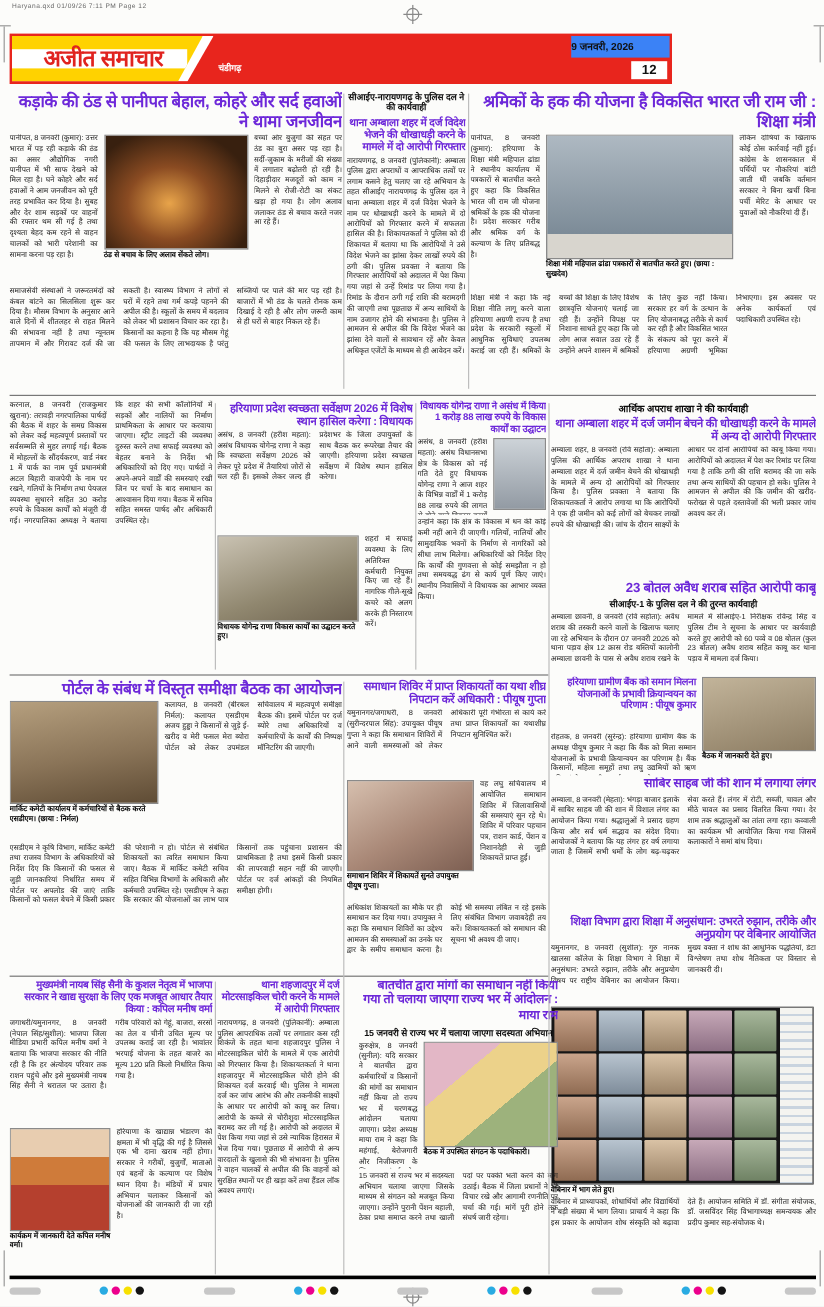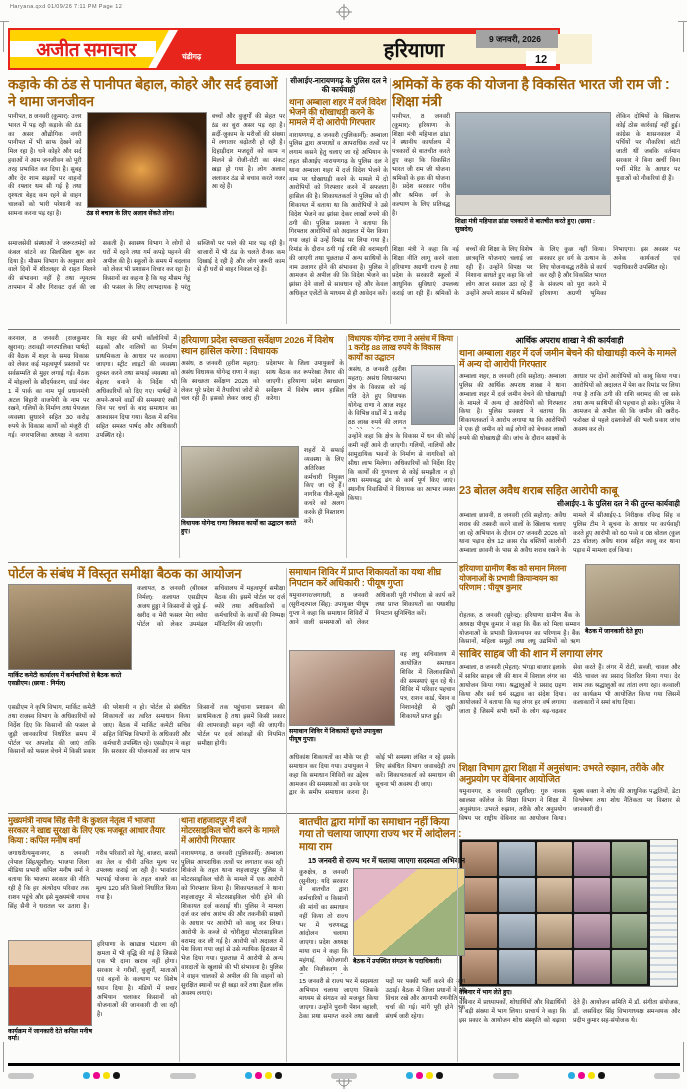--- a/index.html
+++ b/index.html
@@ -15,29 +15,29 @@
   .logo-yellow{position:absolute;left:2px;top:2px;width:159px;height:38px;background:#ffd200;
               clip-path:polygon(0 0,100% 0,87% 100%,0 100%);}
   .logo-stripe{position:absolute;left:0;top:11px;width:92%;height:16px;background:#fff;}
   .logo-text{position:absolute;left:6px;top:0;width:140px;height:38px;line-height:40px;text-align:center;
              font-size:19px;font-weight:bold;color:#e0231f;letter-spacing:-.5px;white-space:nowrap;}
   .edition{position:absolute;left:174px;top:23px;font-size:7.5px;font-weight:bold;color:#fff;}
   .section-panel{position:absolute;left:228px;top:6px;width:356px;height:30px;background:#f8f1d6;
              display:flex;align-items:center;justify-content:center;}
   .section-panel span{font-size:20px;font-weight:bold;color:#101010;}
   .dateblock{position:absolute;right:2px;top:2px;width:82px;height:38px;}
-  .date{height:18px;background:#a3a3a3;font-size:8.5px;font-weight:bold;color:#111;
-        text-align:center;padding:3px 4px 0 0;box-sizing:border-box;}
+  .date{height:18px;background:#3b82f6;font-size:8.5px;font-weight:bold;color:#111;
+        text-align:left;padding:3px 4px 0 0;box-sizing:border-box;}
   .pagebox{position:absolute;right:2px;bottom:2px;width:30px;height:15px;background:#fff;
         display:flex;align-items:center;justify-content:center;font-size:11px;font-weight:bold;color:#111;}
   
   .art{position:absolute;overflow:hidden;}
-  .hl{font-weight:bold;color:#a16207;text-align:left;line-height:1.18;letter-spacing:-.2px;}
+  .hl{font-weight:bold;color:#6d28d9;text-align:right;line-height:1.18;letter-spacing:-.2px;}
   .kicker{font-weight:bold;text-align:center;color:#0b0b0b;}
-  .sub{font-weight:bold;text-align:right;color:#0b0b0b;}
+  .sub{font-weight:bold;text-align:center;color:#0b0b0b;}
   .bd{font-size:6.2px;line-height:1.42;text-align:justify;color:#222;column-gap:7px;overflow:hidden;}
   .cap{font-size:6.2px;font-weight:bold;line-height:1.25;color:#000;margin-top:1px;}
   .row{display:flex;gap:5px;overflow:hidden;}
   .pw{display:flex;flex-direction:column;flex:none;}
   .ph{border:1px solid #8a8a8a;box-sizing:border-box;flex:none;}
   .cols2{column-count:2;} .cols3{column-count:3;} .cols4{column-count:4;}
   .grow{flex:1;min-width:0;}
   
   .ph-a1{background:radial-gradient(ellipse at 45% 60%,#e8a44a 0%,#8a4b22 38%,#38200f 78%);}
   .ph-a3{background:linear-gradient(0deg,#d8d5ce 0 20%,rgba(0,0,0,0) 20%),linear-gradient(180deg,#aeb9c2,#70808d);}
@@ -128,23 +128,20 @@
     <line x1="0" y1="8" x2="16" y2="8" stroke="#888" stroke-width="1"></line>
   </svg>
 
   <div class="masthead">
     <div class="logo-white"></div>
     <div class="logo-yellow">
       <div class="logo-stripe"></div>
       <div class="logo-text">अजीत समाचार</div>
     </div>
     <div class="edition">चंडीगढ़</div>
-    <div class="section-panel">
-      <span>हरियाणा</span>
-    </div>
     <div class="dateblock">
       <div class="date">9 जनवरी, 2026</div>
       <div class="pagebox">12</div>
     </div>
   </div>
 
   <div id="a1" class="art">
     <div class="hl">कड़ाके की ठंड से पानीपत बेहाल, कोहरे और सर्द हवाओं ने थामा जनजीवन</div>
     <div class="row">
       <div class="bd grow">पानीपत, 8 जनवरी (कुमार): उत्तर भारत में पड़ रही कड़ाके की ठंड का असर औद्योगिक नगरी पानीपत में भी साफ देखने को मिल रहा है। घने कोहरे और सर्द हवाओं ने आम जनजीवन को पूरी तरह प्रभावित कर दिया है। सुबह और देर शाम सड़कों पर वाहनों की रफ्तार थम सी गई है तथा दृश्यता बेहद कम रहने से वाहन चालकों को भारी परेशानी का सामना करना पड़ रहा है।</div>

